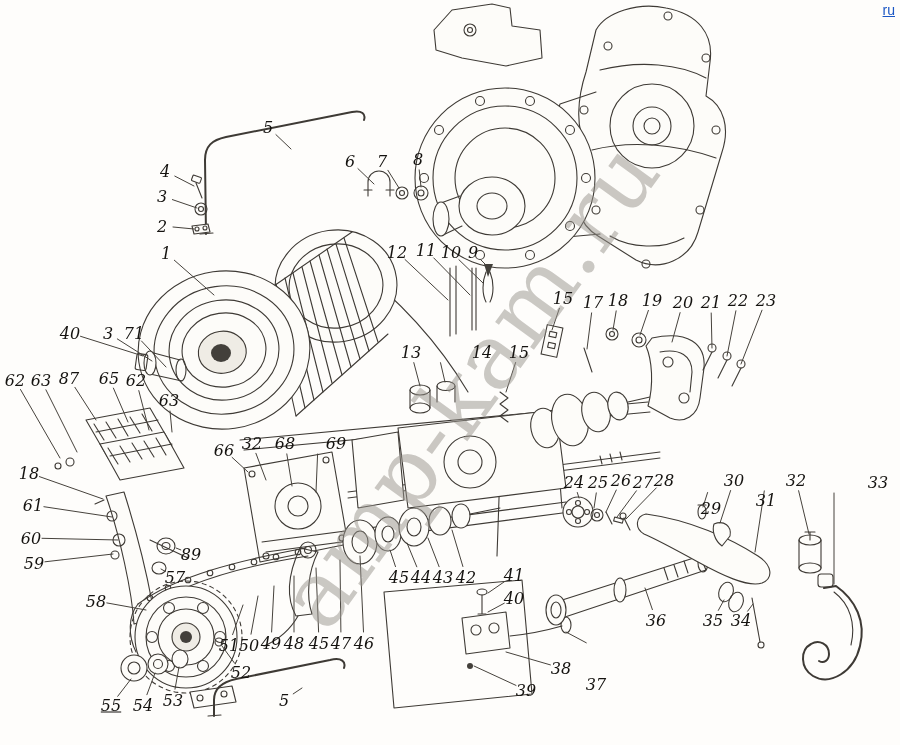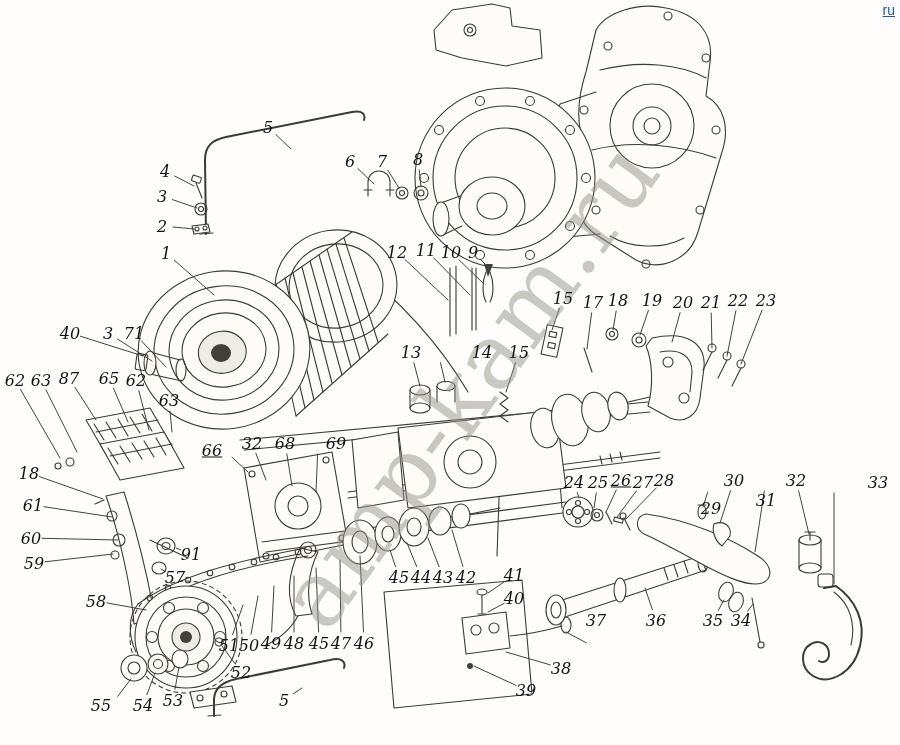--- a/index.html
+++ b/index.html
@@ -441,34 +441,34 @@
     <div class="lbl" style="left: 134px; top: 333px;">71</div>
     <div class="lbl" style="left: 15px; top: 380px;">62</div>
     <div class="lbl" style="left: 41px; top: 380px;">63</div>
     <div class="lbl" style="left: 69px; top: 378px;">87</div>
     <div class="lbl" style="left: 109px; top: 378px;">65</div>
     <div class="lbl" style="left: 136px; top: 380px;">62</div>
     <div class="lbl" style="left: 169px; top: 400px;">63</div>
     <div class="lbl" style="left: 411px; top: 352px;">13</div>
     <div class="lbl" style="left: 438px; top: 352px; margin-left: 44px;">14</div>
     <div class="lbl" style="left: 519px; top: 352px;">15</div>
-    <div class="lbl" style="left: 212px; top: 450px; text-decoration: underline;">66</div>
+    <div class="lbl" style="left: 224px; top: 450px;">66</div>
     <div class="lbl" style="left: 252px; top: 443px;">32</div>
     <div class="lbl" style="left: 285px; top: 443px;">68</div>
     <div class="lbl" style="left: 336px; top: 443px;">69</div>
     <div class="lbl" style="left: 29px; top: 473px;">18</div>
     <div class="lbl" style="left: 33px; top: 505px;">61</div>
     <div class="lbl" style="left: 31px; top: 538px;">60</div>
     <div class="lbl" style="left: 34px; top: 563px;">59</div>
     <div class="lbl" style="left: 96px; top: 601px;">58</div>
     <div class="lbl" style="left: 175px; top: 577px;">57</div>
-    <div class="lbl" style="left: 191px; top: 554px;">91</div>
+    <div class="lbl" style="left: 191px; top: 554px;">89</div>
     <div class="lbl" style="left: 574px; top: 482px;">24</div>
     <div class="lbl" style="left: 598px; top: 482px;">25</div>
-    <div class="lbl" style="left: 621px; top: 480px; text-decoration: underline;">26</div>
+    <div class="lbl" style="left: 621px; top: 480px;">26</div>
     <div class="lbl" style="left: 643px; top: 482px;">27</div>
     <div class="lbl" style="left: 664px; top: 480px;">28</div>
     <div class="lbl" style="left: 711px; top: 508px; text-align: center;">29</div>
     <div class="lbl" style="left: 734px; top: 480px;">30</div>
     <div class="lbl" style="left: 766px; top: 500px;">31</div>
     <div class="lbl" style="left: 796px; top: 480px;">32</div>
     <div class="lbl" style="left: 834px; top: 482px; margin-left: 44px;">33</div>
     <div class="lbl" style="left: 399px; top: 577px;">45</div>
     <div class="lbl" style="left: 421px; top: 577px;">44</div>
     <div class="lbl" style="left: 443px; top: 577px;">43</div>
@@ -477,22 +477,22 @@
     <div class="lbl" style="left: 514px; top: 598px;">40</div>
     <div class="lbl" style="left: 229px; top: 645px;">51</div>
     <div class="lbl" style="left: 249px; top: 645px;">50</div>
     <div class="lbl" style="left: 271px; top: 643px;">49</div>
     <div class="lbl" style="left: 294px; top: 643px;">48</div>
     <div class="lbl" style="left: 319px; top: 643px;">45</div>
     <div class="lbl" style="left: 341px; top: 643px; text-align: center;">47</div>
     <div class="lbl" style="left: 364px; top: 643px;">46</div>
     <div class="lbl" style="left: 241px; top: 672px;">52</div>
     <div class="lbl" style="left: 284px; top: 700px;">5</div>
-    <div class="lbl" style="left: 101px; top: 705px;">55</div>
+    <div class="lbl" style="left: 111px; top: 705px; text-decoration: underline;">55</div>
     <div class="lbl" style="left: 143px; top: 705px;">54</div>
     <div class="lbl" style="left: 173px; top: 700px;">53</div>
     <div class="lbl" style="left: 656px; top: 620px;">36</div>
     <div class="lbl" style="left: 713px; top: 620px;">35</div>
     <div class="lbl" style="left: 741px; top: 620px;">34</div>
-    <div class="lbl" style="left: 596px; top: 620px;">37</div>
+    <div class="lbl" style="left: 596px; top: 684px;">37</div>
     <div class="lbl" style="left: 561px; top: 668px;">38</div>
     <div class="lbl" style="left: 526px; top: 690px;">39</div>
   </div>
 
 </body></html>

